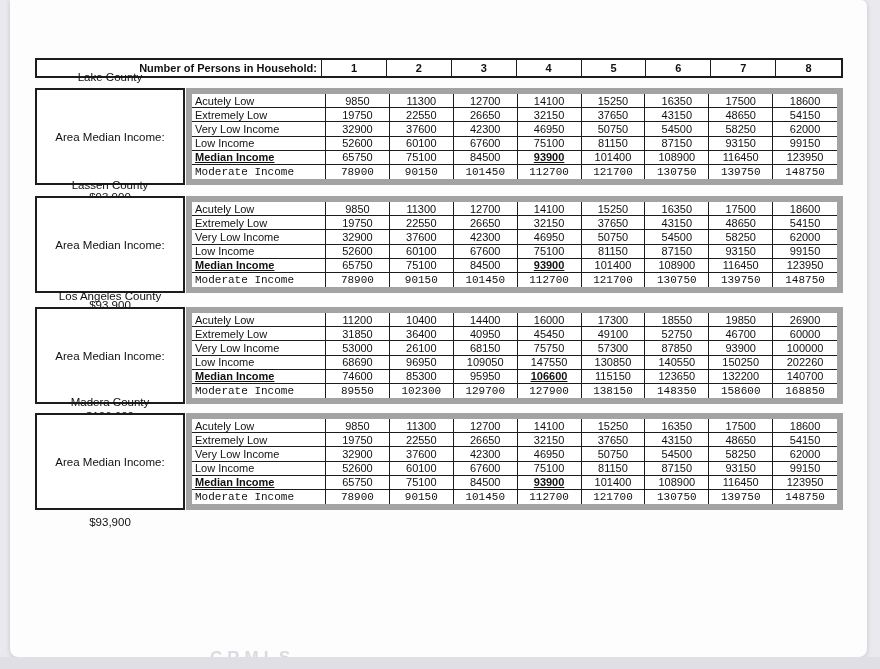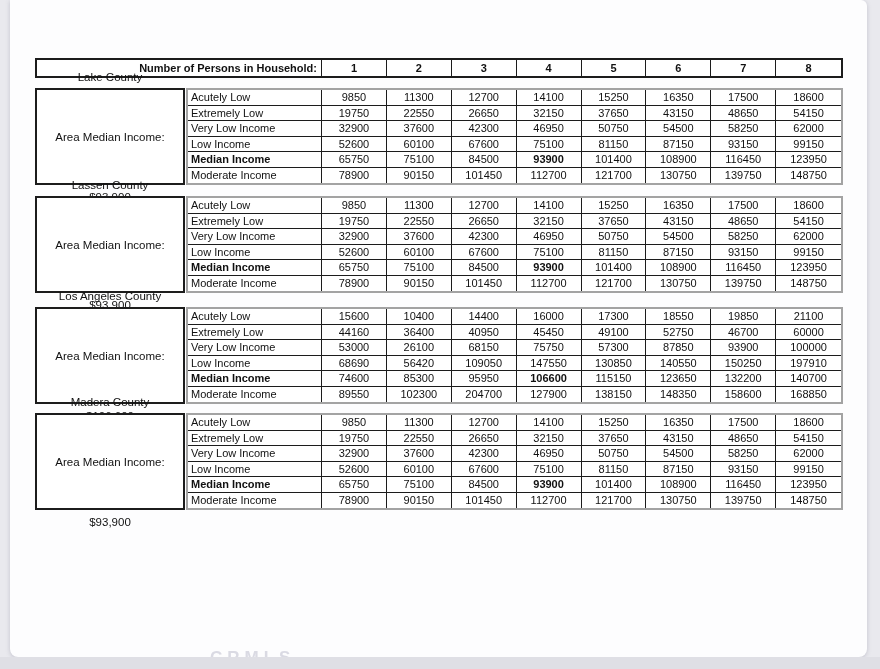--- a/index.html
+++ b/index.html
@@ -53,34 +53,34 @@
     align-items: center; justify-content: center;
     text-align: center;
     font-size: 11.5px; color: #111; line-height: 16px; gap: 44px;
   }
   .income-grid {
     position: absolute; left: 151px; top: 0;
     width: 657px; height: 97px;
     display: grid;
     grid-template-columns: 134px repeat(8, 1fr);
     grid-template-rows: repeat(6, 1fr);
-    border: 2px solid #a3a3a3;
+    border: 6px solid #a3a3a3;
     background: #fff;
   }
   .income-grid .cell {
     border-right: 1px solid #1c1c1c;
     border-bottom: 1px solid #1c1c1c;
     display: flex; align-items: center; justify-content: center;
     font-size: 11px; color: #111;
     overflow: hidden; white-space: nowrap;
   }
   .income-grid .cell.lbl { justify-content: flex-start; padding-left: 3px; }
   .income-grid .cell.c-last { border-right: none; }
-  .income-grid .cell.r-last { border-bottom: none; }
-  .income-grid .cell.bold { font-weight: bold; }
+  .income-grid .cell.r-last { border-bottom: none; font-family: Liberation Mono, monospace; }
+  .income-grid .cell.bold { font-weight: bold; text-decoration: underline; }
   .watermark {
     position: absolute;
     left: 200px; top: 648px;
     font-size: 17px; font-weight: bold;
     letter-spacing: 5px;
     color: rgba(206,206,218,0.75);
     user-select: none;
   }
 </style>
 </head>
@@ -226,68 +226,68 @@
         </div>
       </div>
       <div class="county-block" style="top: 307px;">
         <div class="county-box">
           <div class="">Los Angeles County</div>
           <div class="">Area Median Income:</div>
           <div class="">$106,600</div>
         </div>
         <div class="income-grid">
           <div class="cell lbl">Acutely Low</div>
-          <div class="cell">15600</div>
+          <div class="cell">11200</div>
           <div class="cell">10400</div>
           <div class="cell">14400</div>
           <div class="cell">16000</div>
           <div class="cell">17300</div>
           <div class="cell">18550</div>
           <div class="cell">19850</div>
-          <div class="cell c-last">21100</div>
+          <div class="cell c-last">26900</div>
           <div class="cell lbl">Extremely Low</div>
-          <div class="cell">44160</div>
+          <div class="cell">31850</div>
           <div class="cell">36400</div>
           <div class="cell">40950</div>
           <div class="cell">45450</div>
           <div class="cell">49100</div>
           <div class="cell">52750</div>
           <div class="cell">46700</div>
           <div class="cell c-last">60000</div>
           <div class="cell lbl">Very Low Income</div>
           <div class="cell">53000</div>
           <div class="cell">26100</div>
           <div class="cell">68150</div>
           <div class="cell">75750</div>
           <div class="cell">57300</div>
           <div class="cell">87850</div>
           <div class="cell">93900</div>
           <div class="cell c-last">100000</div>
           <div class="cell lbl">Low Income</div>
           <div class="cell">68690</div>
-          <div class="cell">56420</div>
+          <div class="cell">96950</div>
           <div class="cell">109050</div>
           <div class="cell">147550</div>
           <div class="cell">130850</div>
           <div class="cell">140550</div>
           <div class="cell">150250</div>
-          <div class="cell c-last">197910</div>
+          <div class="cell c-last">202260</div>
           <div class="cell lbl bold">Median Income</div>
           <div class="cell">74600</div>
           <div class="cell">85300</div>
           <div class="cell">95950</div>
           <div class="cell bold">106600</div>
           <div class="cell">115150</div>
           <div class="cell">123650</div>
           <div class="cell">132200</div>
           <div class="cell c-last">140700</div>
           <div class="cell lbl r-last">Moderate Income</div>
           <div class="cell r-last">89550</div>
           <div class="cell r-last">102300</div>
-          <div class="cell r-last">204700</div>
+          <div class="cell r-last">129700</div>
           <div class="cell r-last">127900</div>
           <div class="cell r-last">138150</div>
           <div class="cell r-last">148350</div>
           <div class="cell r-last">158600</div>
           <div class="cell r-last c-last">168850</div>
         </div>
       </div>
       <div class="county-block" style="top: 413px;">
         <div class="county-box">
           <div class="">Madera County</div>

